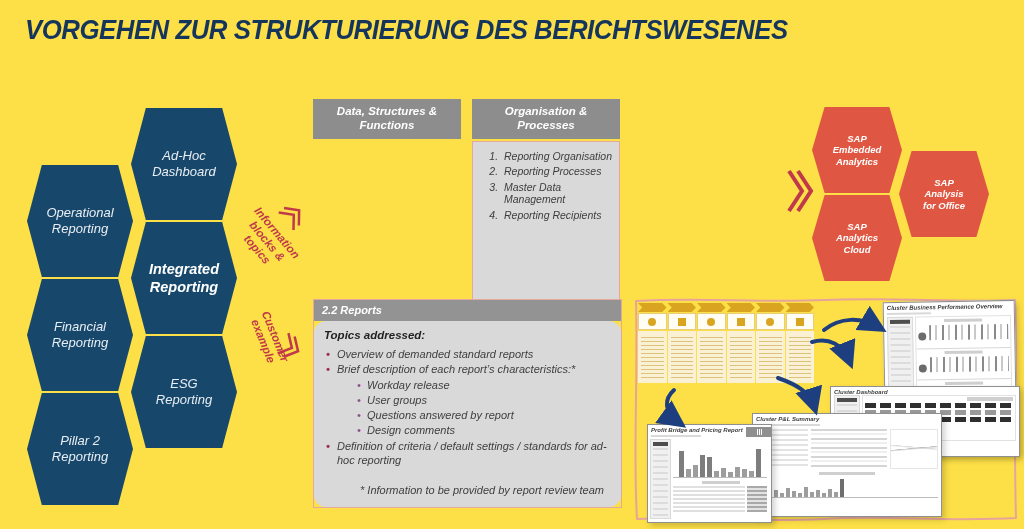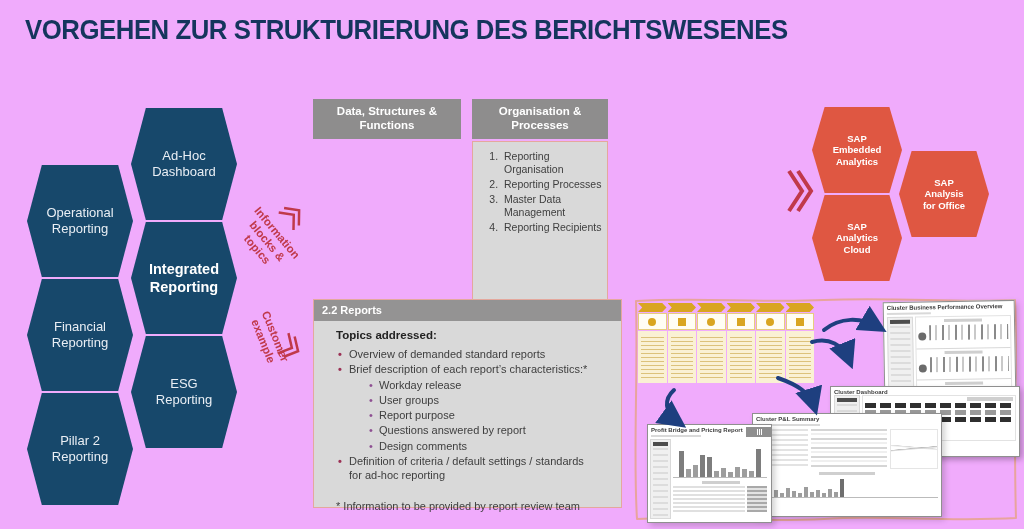--- a/index.html
+++ b/index.html
@@ -1,17 +1,17 @@
 <!DOCTYPE html>
 <html style="--title-navy: #15355d; --navy: #17486b; --red: #c0394a; --sap-orange: #df5742; --header-gray: #8e8d8d; --panel-gray: #d9d9d9; --border-salmon: #e4a89d; --text-gray: #3e3e3e; --arrow-blue: #1e3f7f; --gold: #d9a521; --gold-light: #faf1d4; --maroon-bullet: #9b3054; --purple-bullet: #8e4f92;"><head>
 <meta charset="utf-8">
 <style>
   html,body{margin:0;padding:0;background:#fff;}
-  #canvas{position:relative;width:1024px;height:529px;background:#f0abfc;overflow:hidden;
-          font-family:"Liberation Sans",sans-serif;}
+  #canvas{position:relative;width:1024px;height:529px;background:#fde047;overflow:hidden;
+          font-family:"Liberation Sans",sans-serif;font-style:italic;}
 
   
   .slide-title{position:absolute;left:25px;top:14px;font-size:28px;font-weight:bold;
     color:var(--title-navy);letter-spacing:-.5px;transform:scaleX(.92);transform-origin:left top;white-space:nowrap;}
 
   
   .hex{position:absolute;width:106px;height:112px;background:var(--navy);
     clip-path:polygon(14% 0%,86% 0%,100% 50%,86% 100%,14% 100%,0% 50%);
     display:flex;align-items:center;justify-content:center;text-align:center;
     color:#e9eef4;font-size:13px;line-height:1.25;padding:0 10px;box-sizing:border-box;}
@@ -29,30 +29,30 @@
   .tbox-h{height:40px;background:var(--header-gray);color:#fff;font-weight:bold;font-size:11.5px;
     display:flex;align-items:center;justify-content:center;text-align:center;line-height:1.2;padding:0 8px;box-sizing:border-box;}
   .tbox-b{margin-top:2px;height:149px;background:var(--panel-gray);border:1px solid var(--border-salmon);
     padding:8px 4px 4px 2px;box-sizing:content-box;}
   .tbox-b ol{margin:0;padding-left:26px;font-size:10.5px;color:var(--text-gray);line-height:1.22;}
   .tbox-b li{margin-bottom:2.5px;padding-left:3px;}
 
   
   .rbox{position:absolute;left:313px;top:299px;width:307px;border:1px solid var(--border-salmon);}
   .rbox-h{height:21px;line-height:21px;background:#949393;color:#fff;font-weight:bold;font-size:11px;padding:0 8px;}
-  .rbox-b{background:var(--panel-gray);height:186px;padding:7px 22px;box-sizing:border-box;
-    font-size:11px;color:var(--text-gray);line-height:1.3;}
+  .rbox-b{background:var(--panel-gray);height:186px;padding:7px 10px;box-sizing:border-box;
+    font-size:11px;color:var(--text-gray);line-height:1.3;border-radius:12px;}
   .rbox-b .rh{font-weight:bold;color:#222;font-size:11.5px;margin-bottom:4px;}
   ul.b1,ul.b2{list-style:none;margin:0;padding:0;}
   ul.b1>li{position:relative;padding-left:13px;margin-bottom:1px;}
   ul.b1>li::before{content:"\2022";position:absolute;left:2px;color:var(--maroon-bullet);font-weight:bold;}
   ul.b2{margin:1px 0 1px 18px;}
   ul.b2>li{position:relative;padding-left:12px;margin-bottom:1px;}
   ul.b2>li::before{content:"\2022";position:absolute;left:2px;color:var(--purple-bullet);}
-  .rfoot{margin-top:16px;}
+  .rfoot{margin-top:16px;margin-left:36px;}
 
   
   .sketch{position:absolute;left:628px;top:294px;width:394px;height:232px;}
   .sketch>svg.border{position:absolute;left:0;top:0;z-index:0;}
   .arrows{position:absolute;left:0;top:0;z-index:10;pointer-events:none;}
 
   
   .ydiag{position:absolute;left:10px;top:9px;width:176px;height:80px;display:flex;gap:1px;z-index:1;}
   .ycol{flex:1;display:flex;flex-direction:column;gap:1px;}
   .yhead{height:9px;background:var(--gold);clip-path:polygon(0% 0%,85% 0%,100% 50%,85% 100%,0% 100%,15% 50%);}
@@ -150,21 +150,21 @@
   <div class="rot-label" style="left:238px;top:326px;width:62px;transform:rotate(68deg);">Customer example</div>
   <svg class="chev" style="left:280px;top:334px;transform:rotate(28deg);" width="22" height="27">
     <path d="M2,2 L12,13.5 L2,25" stroke="#c0394a" stroke-width="2.5" fill="none"></path>
     <path d="M9,2 L19,13.5 L9,25" stroke="#c0394a" stroke-width="2.5" fill="none"></path>
   </svg>
 
   <div class="tbox" style="left:313px;width:148px;">
     <div class="tbox-h">Data, Structures &amp; Functions</div>
   </div>
 
-  <div class="tbox" style="left:472px;width:136px;">
+  <div class="tbox" style="left:472px;width:148px;">
     <div class="tbox-h">Organisation &amp; Processes</div>
     <div class="tbox-b">
       <ol>
         <li>Reporting Organisation</li>
         <li>Reporting Processes</li>
         <li>Master Data Management</li>
         <li>Reporting Recipients</li>
       </ol>
     </div>
   </div>
@@ -200,21 +200,20 @@
   <div class="rbox">
     <div class="rbox-h">2.2 Reports</div>
     <div class="rbox-b">
       <div class="rh">Topics addressed:</div>
       <ul class="b1">
         <li><span>Overview of demanded standard reports</span></li>
         <li><span>Brief description of each report’s characteristics:*</span>
           <ul class="b2">
             <li>Workday release</li>
             <li>User groups</li>
-            <li>Report purpose</li>
             <li>Questions answered by report</li>
             <li>Design comments</li>
           </ul>
         </li>
         <li><span>Definition of criteria / default settings / standards for ad-hoc reporting</span></li>
       </ul>
       <div class="rfoot">* Information to be provided by report review team</div>
     </div>
   </div>
 

